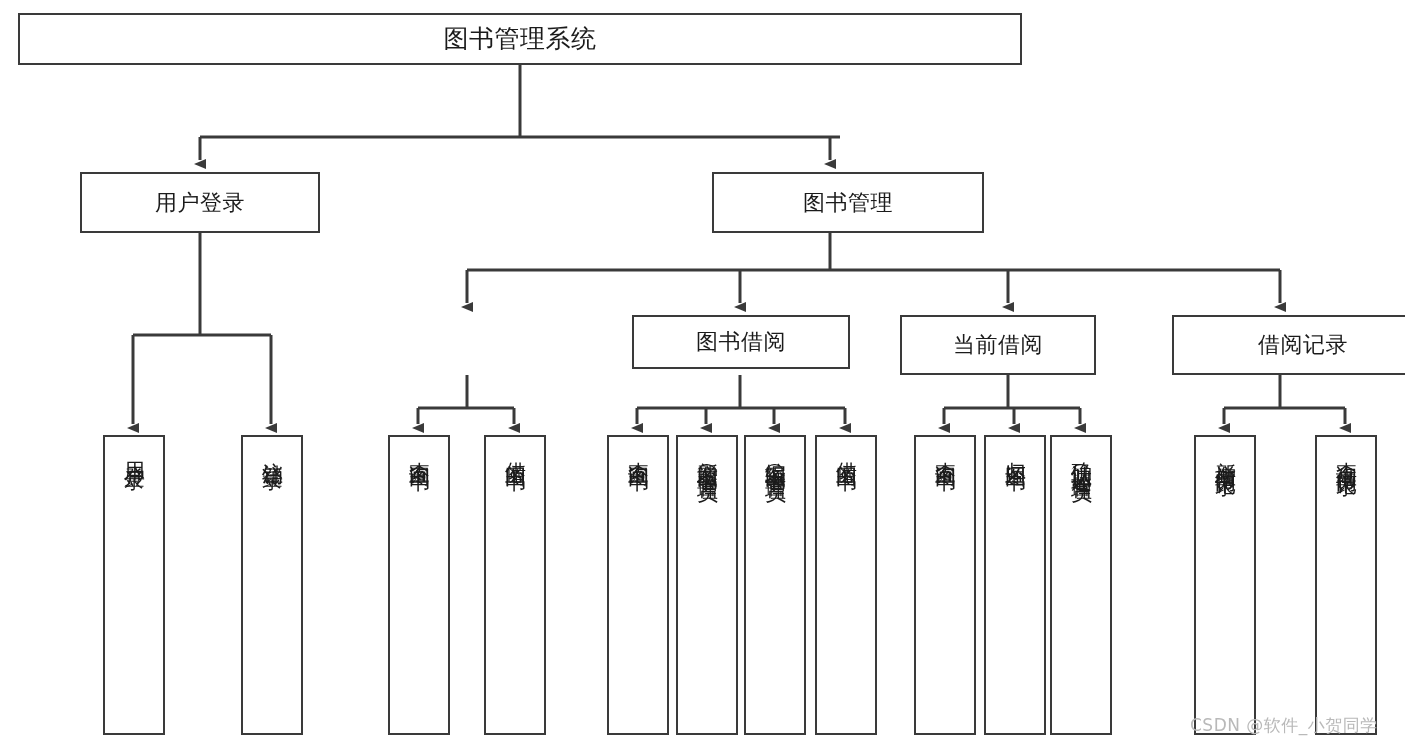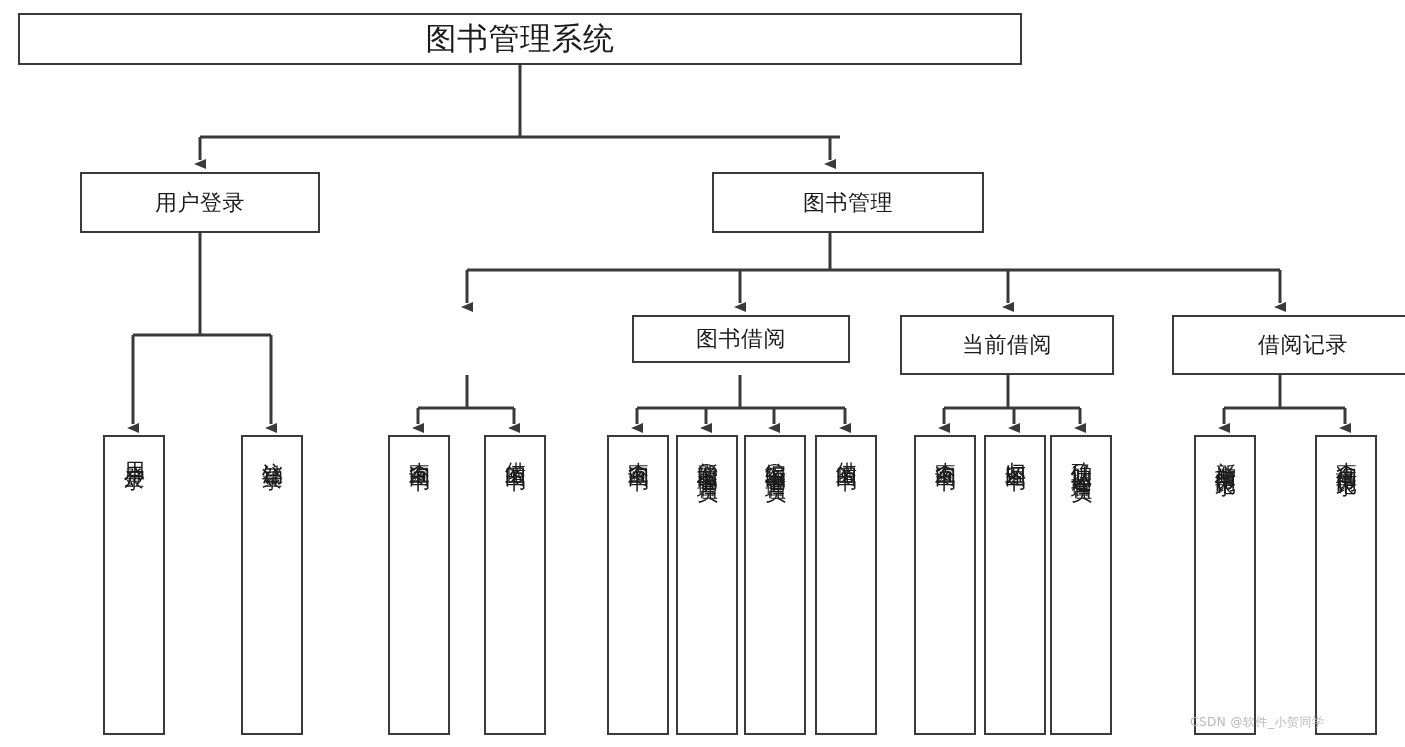--- a/index.html
+++ b/index.html
@@ -31,21 +31,21 @@
     justify-content: center;
     overflow: hidden;
   }
   .node-label {
     color: #1b1b1b;
     line-height: 1.14;
     text-align: center;
     white-space: nowrap;
     letter-spacing: 0.5px;
   }
-  .node-box.root .node-label { font-size: 31px; }
+  .node-box.root .node-label { font-size: 25px; }
   .node-box.level2 .node-label { font-size: 22px; }
   .node-box.level3 .node-label { font-size: 22px; }
   .node-box.leaf {
     align-items: flex-start;
     padding-top: 8px;
   }
   .node-box.leaf .node-label {
     writing-mode: vertical-rl;
     text-orientation: upright;
     font-size: 21px;
@@ -57,21 +57,21 @@
     left: 0;
     top: 0;
     width: 1405px;
     height: 747px;
     pointer-events: none;
   }
   .watermark {
     position: absolute;
     left: 1190px;
     top: 714px;
-    font-size: 12px;
+    font-size: 17px;
     color: #b9b9b9;
     white-space: nowrap;
     letter-spacing: 0.5px;
   }
 </style>
 </head>
 <body>
 
 <div id="diagram-root">
 
@@ -129,24 +129,24 @@
     <span class="node-label">图书管理系统</span>
   </div>
 
   <div class="node-box level2" style="left:80px; top:172px; width:240px; height:61px;">
     <span class="node-label">用户登录</span>
   </div>
   <div class="node-box level2" style="left:712px; top:172px; width:272px; height:61px;">
     <span class="node-label">图书管理</span>
   </div>
 
-  <div class="node-box level3" style="left:632px; top:315px; width:218px; height:48px;">
+  <div class="node-box level3" style="left:632px; top:315px; width:218px; height:54px;">
     <span class="node-label">图书借阅</span>
   </div>
-  <div class="node-box level3" style="left:900px; top:315px; width:214px; height:60px;">
+  <div class="node-box level3" style="left:900px; top:315px; width:196px; height:60px;">
     <span class="node-label">当前借阅</span>
   </div>
   <div class="node-box level3" style="left:1172px; top:315px; width:262px; height:60px;">
     <span class="node-label">借阅记录</span>
   </div>
 
   <div class="node-box leaf" style="left:103px; top:435px; width:62px; height:300px;">
     <span class="node-label">用户登录</span>
   </div>
   <div class="node-box leaf" style="left:241px; top:435px; width:62px; height:300px;">

